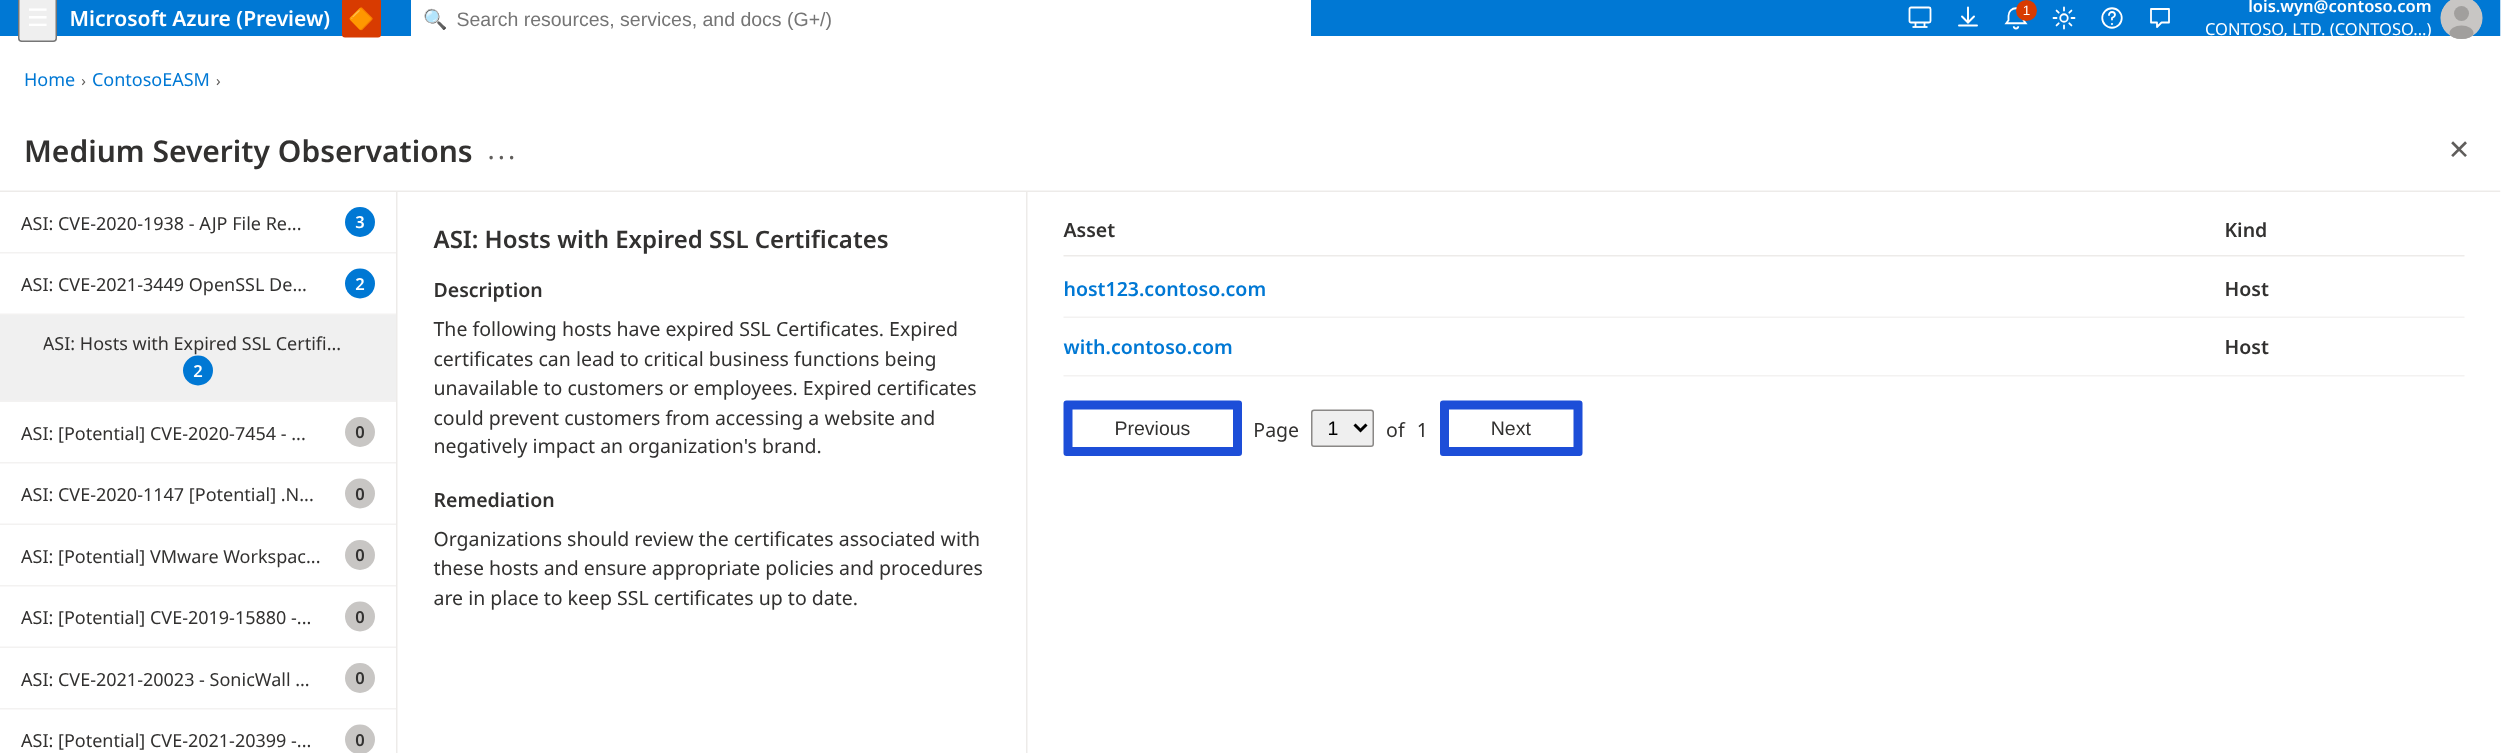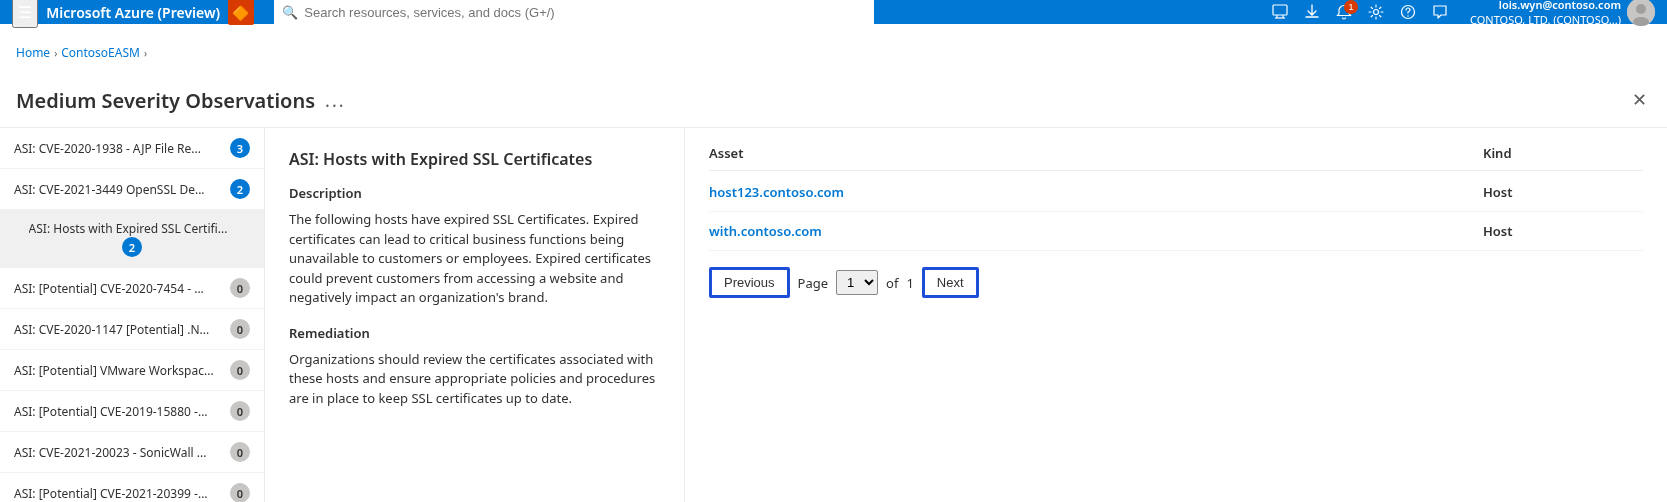--- a/index.html
+++ b/index.html
@@ -69,21 +69,21 @@
     .table-header { display: flex; border-bottom: 1px solid #edebe9; padding-bottom: 8px; margin-bottom: 2px; }
     .col-asset { flex: 1; font-weight: 600; font-size: 13px; color: #323130; }
     .col-kind { width: 160px; font-weight: 600; font-size: 13px; color: #323130; }
     .table-row { display: flex; align-items: center; border-bottom: 1px solid #f3f2f1; padding: 10px 0; }
     .table-row .col-asset a { color: #0078d4; text-decoration: none; font-size: 13px; }
     .table-row .col-kind { font-size: 13px; color: #323130; }
 
     
     .pagination { display: flex; align-items: center; gap: 8px; margin-top: 16px; }
     .pag-btn {
-      background: #fff; border: 3px solid #1d4ed8; color: #323130; padding: 5px 12px;
+      background: #fff; border: 6px solid #1d4ed8; color: #323130; padding: 5px 28px;
       font-size: 13px; cursor: pointer; border-radius: 2px;
     }
     .pag-btn:disabled { color: #c8c6c4; cursor: default; }
     .pag-page-label { font-size: 13px; color: #323130; }
     .pag-page-select { display: flex; align-items: center; gap: 4px; }
     .pag-page-select select { border: 1px solid #8a8886; padding: 3px 6px; font-size: 13px; border-radius: 2px; cursor: pointer; }
   </style>
 </head>
 <body>
 

